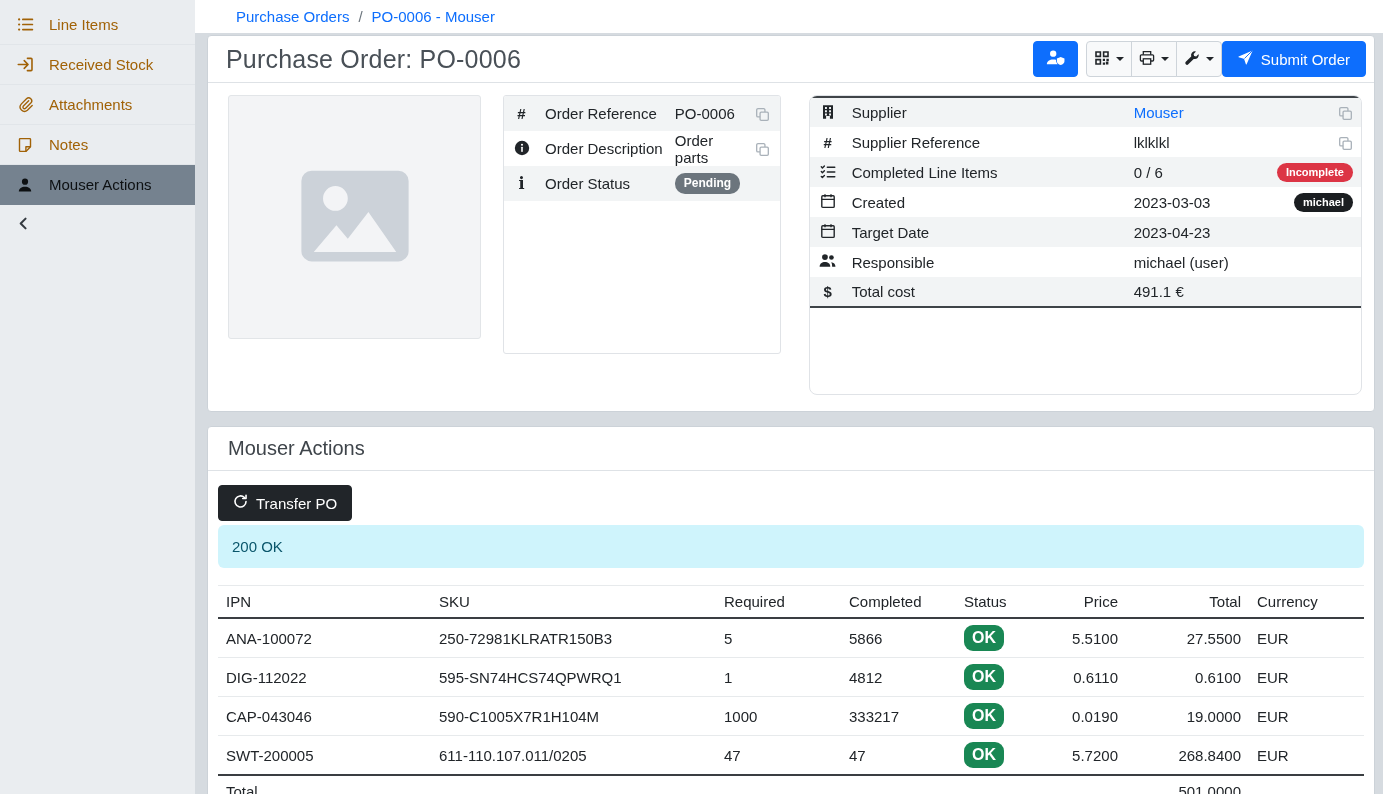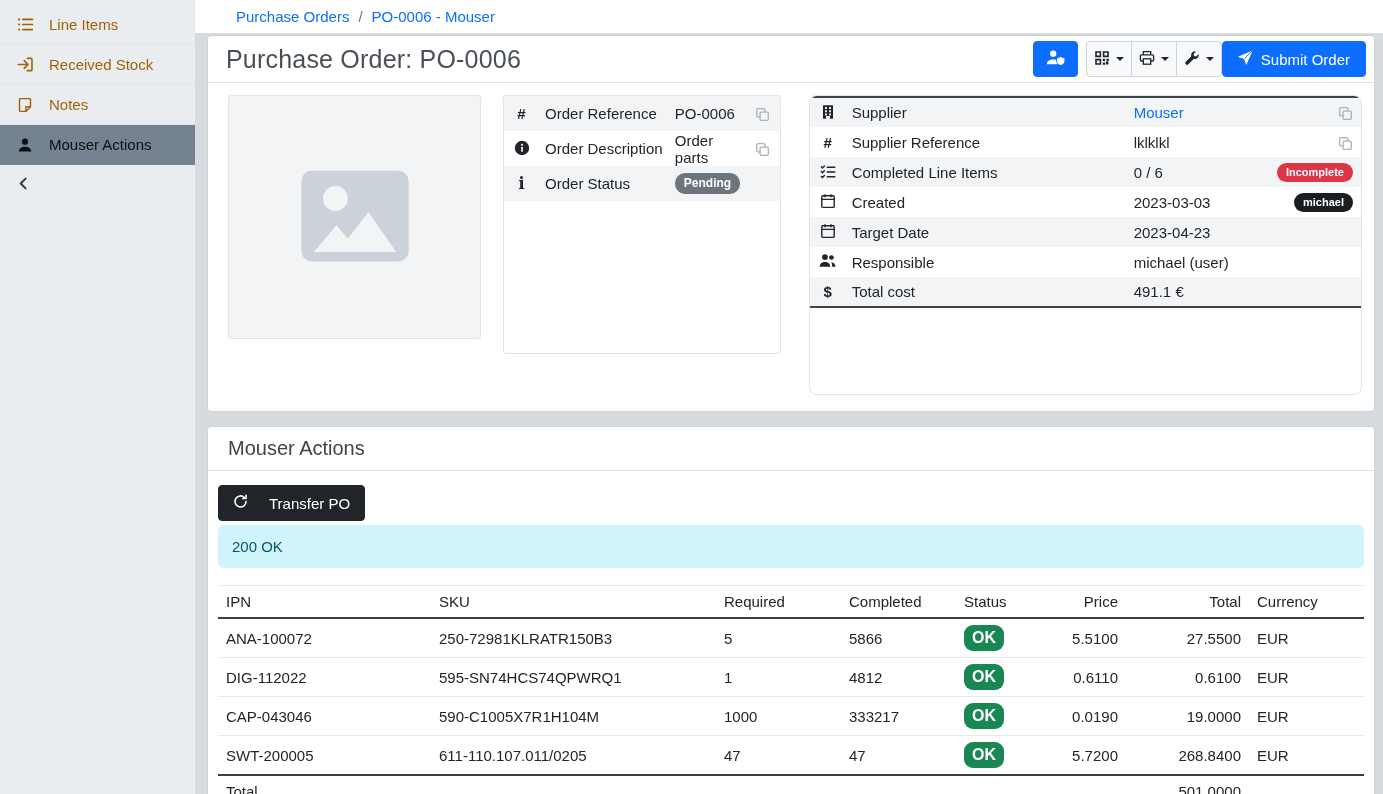--- a/index.html
+++ b/index.html
@@ -69,21 +69,21 @@
   .badge-gray { background: #6c757d; font-size: 12px; }
   .badge-red { background: #dc3545; }
   .badge-dark { background: #1b1e21; }
   .badge-ok { background: #198754; border-radius: 9px; padding: 3px 8px; font-size: 16px; }
 
   
   .panel-card { margin-top: 14px; flex: none; }
   .panel-header { padding: 10px 20px; border-bottom: 1px solid #dee2e6; }
   .panel-title { font-size: 20px; font-weight: 500; color: #3e444a; }
   .panel-body { padding: 14px 10px 10px; }
-  .btn-dark { background: #212529; border-color: #212529; color: #fff; gap: 21px; padding: 0 14px; }
+  .btn-dark { background: #212529; border-color: #212529; color: #fff; gap: 8px; padding: 0 14px; }
   .alert-info { margin-top: 4px; background: #cff4fc; color: #0a566b; border-radius: 6px; padding: 13px 14px; font-size: 15px; }
 
   table.parts { width: 100%; border-collapse: collapse; margin-top: 17px; font-size: 15px; table-layout: fixed; }
   .parts th { font-weight: 400; text-align: left; padding: 7px 8px; border-top: 1px solid #e7eaec; border-bottom: 2px solid #3a3e42; }
   .parts td { padding: 6px 8px; border-bottom: 1px solid #e7eaec; overflow: hidden; white-space: nowrap; }
   .parts tbody tr:last-child td { border-bottom: 2px solid #3a3e42; }
   .parts .num { text-align: right; }
   .parts tfoot td { border-bottom: 2px solid #3a3e42; padding: 7px 8px; }
 </style>
 </head>
@@ -105,20 +105,28 @@
           <span>Line Items</span>
         </div>
         <div class="sb-item">
           <span class="sb-icon">
             <svg viewBox="0 0 16 16" width="17" height="17" fill="none" stroke="currentColor" stroke-width="1.5" stroke-linecap="round" stroke-linejoin="round">
               <path d="M9.8 2.2h3.4a.9.9 0 0 1 .9.9v9.8a.9.9 0 0 1-.9.9H9.8"></path>
               <path d="M1.2 8h9M6.8 4.4 10.4 8l-3.6 3.6"></path>
             </svg>
           </span>
           <span>Received Stock</span>
+        </div>
+        <div class="sb-item">
+          <span class="sb-icon">
+            <svg viewBox="0 0 16 16" width="16" height="16" fill="none" stroke="currentColor" stroke-width="1.35" stroke-linecap="round">
+              <path d="M11.7 3.8 6.4 9.1a1.55 1.55 0 1 0 2.2 2.2l5.2-5.2a3 3 0 0 0-4.3-4.3L4.2 7.1a4.4 4.4 0 0 0 6.2 6.2l4.8-4.8"></path>
+            </svg>
+          </span>
+          <span>Attachments</span>
         </div>
         <div class="sb-item">
           <span class="sb-icon">
             <svg viewBox="0 0 16 16" width="16" height="16" fill="none" stroke="currentColor" stroke-width="1.4" stroke-linejoin="round">
               <path d="M3.2 1.6h9.6a.7.7 0 0 1 .7.7v7.4l-4.6 4.7H3.2a.7.7 0 0 1-.7-.7V2.3a.7.7 0 0 1 .7-.7z"></path>
               <path d="M8.9 14.4V9.7h4.6"></path>
             </svg>
           </span>
           <span>Notes</span>
         </div>

